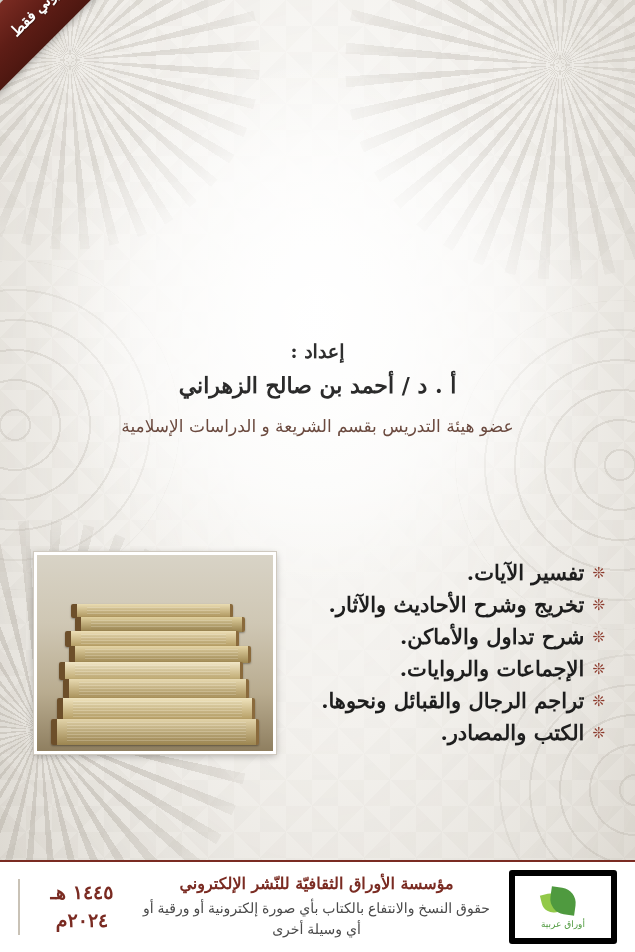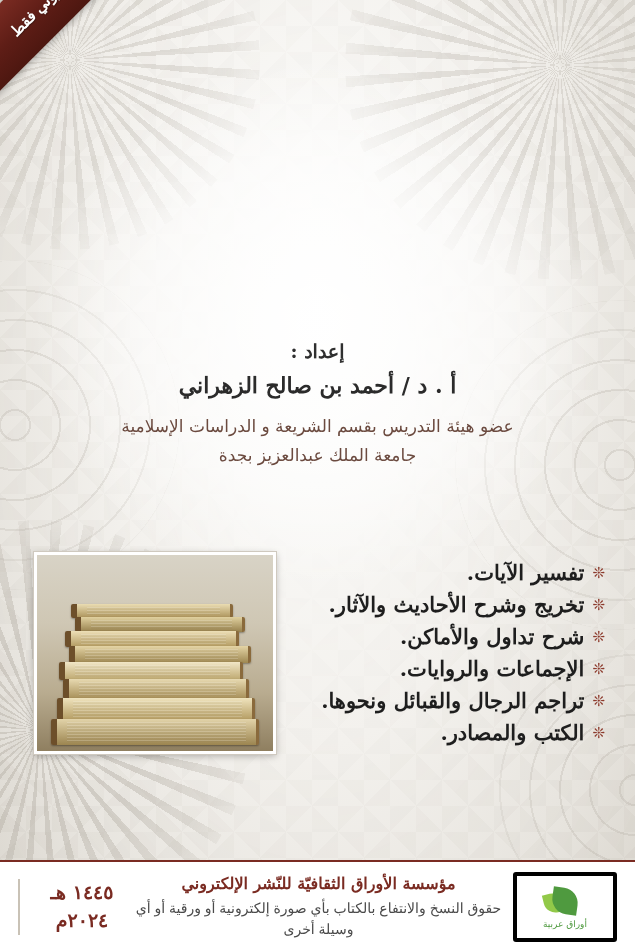--- a/index.html
+++ b/index.html
@@ -289,21 +289,21 @@
   }
   .footer-rights {
     font-family: Liberation Sans, sans-serif;
     font-size: 14px;
     color: #4a4a4a;
     line-height: 1.5;
   }
   .footer-logo {
     flex: 0 0 96px;
     height: 62px;
-    border: 4px solid #000000;
+    border: 6px solid #000000;
     border-radius: 3px;
     display: flex;
     flex-direction: column;
     align-items: center;
     justify-content: center;
     background: #ffffff;
   }
   .logo-mark {
     width: 46px;
     height: 30px;
@@ -358,21 +358,20 @@
       <span class="ribbon-text">إصدار إلكتروني فقط</span>
     </div>
   </div>
 
 
   <div class="author-block">
     <div class="prep-label">إعداد :</div>
     <div class="author-name">أ . د / أحمد بن صالح الزهراني</div>
     <div class="author-affil">
       <div>عضو هيئة التدريس بقسم الشريعة و الدراسات الإسلامية</div>
-      <div class="line2">جامعة الملك عبدالعزيز    بجدة</div>
     </div>
   </div>
 
   <div class="content-row">
     <div class="points">
       <div class="point">
         <span class="point-bullet">❊</span>
         <span class="point-text">تفسير الآيات.</span>
       </div>
       <div class="point">

